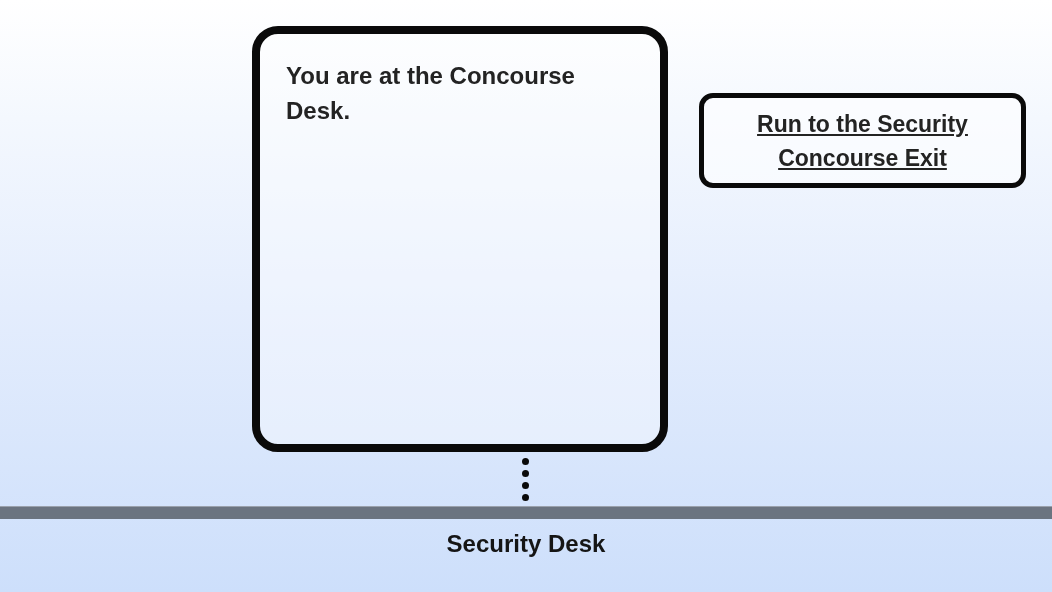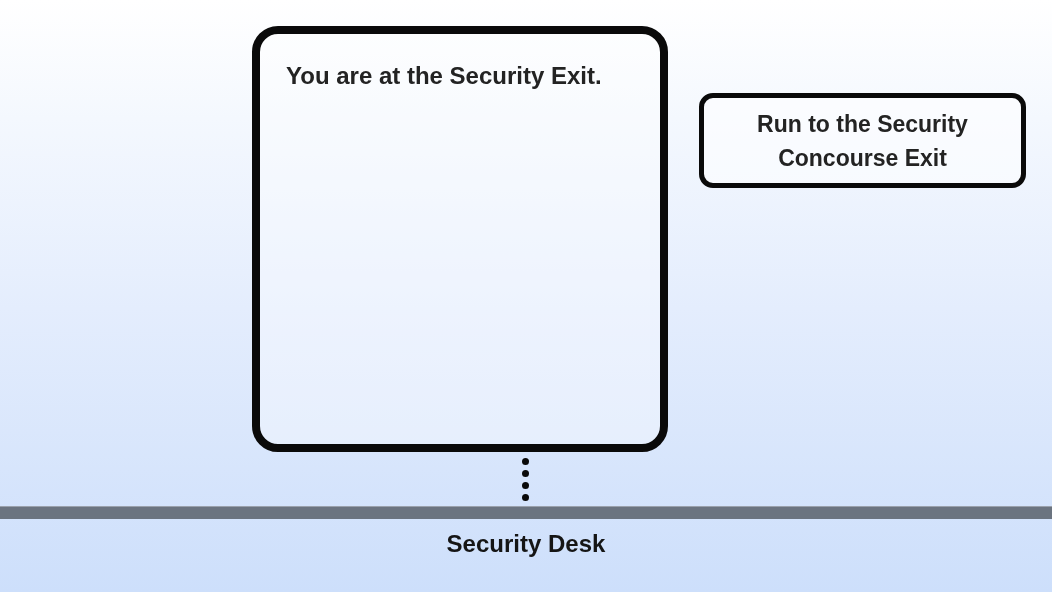--- a/index.html
+++ b/index.html
@@ -48,20 +48,21 @@
     display:flex;
     align-items:center;
     justify-content:center;
     padding:0 36px;
     font-family:inherit;
     font-size:23px;
     font-weight:600;
     line-height:34px;
     color:var(--text);
     cursor:pointer;
+    text-decoration:underline;
   }
   .speech-tail{
     position:absolute;
     left:522px;top:458px;
     display:flex;
     flex-direction:column;
     gap:5px;
   }
   .tail-dot{
     width:7px;height:7px;
@@ -84,21 +85,21 @@
     font-weight:700;
     color:#151515;
   }
 </style>
 </head>
 <body>
 
 <div class="screen">
 
   <div class="narration-box">
-    <div class="narration-line">You are at the Security Exit.</div>
+    <div class="narration-line">You are at the Concourse Desk.</div>
   </div>
 
   <button class="choice-button">Run to the Security Concourse Exit</button>
 
   <div class="speech-tail">
     <span class="tail-dot"></span>
     <span class="tail-dot"></span>
     <span class="tail-dot"></span>
     <span class="tail-dot"></span>
   </div>

